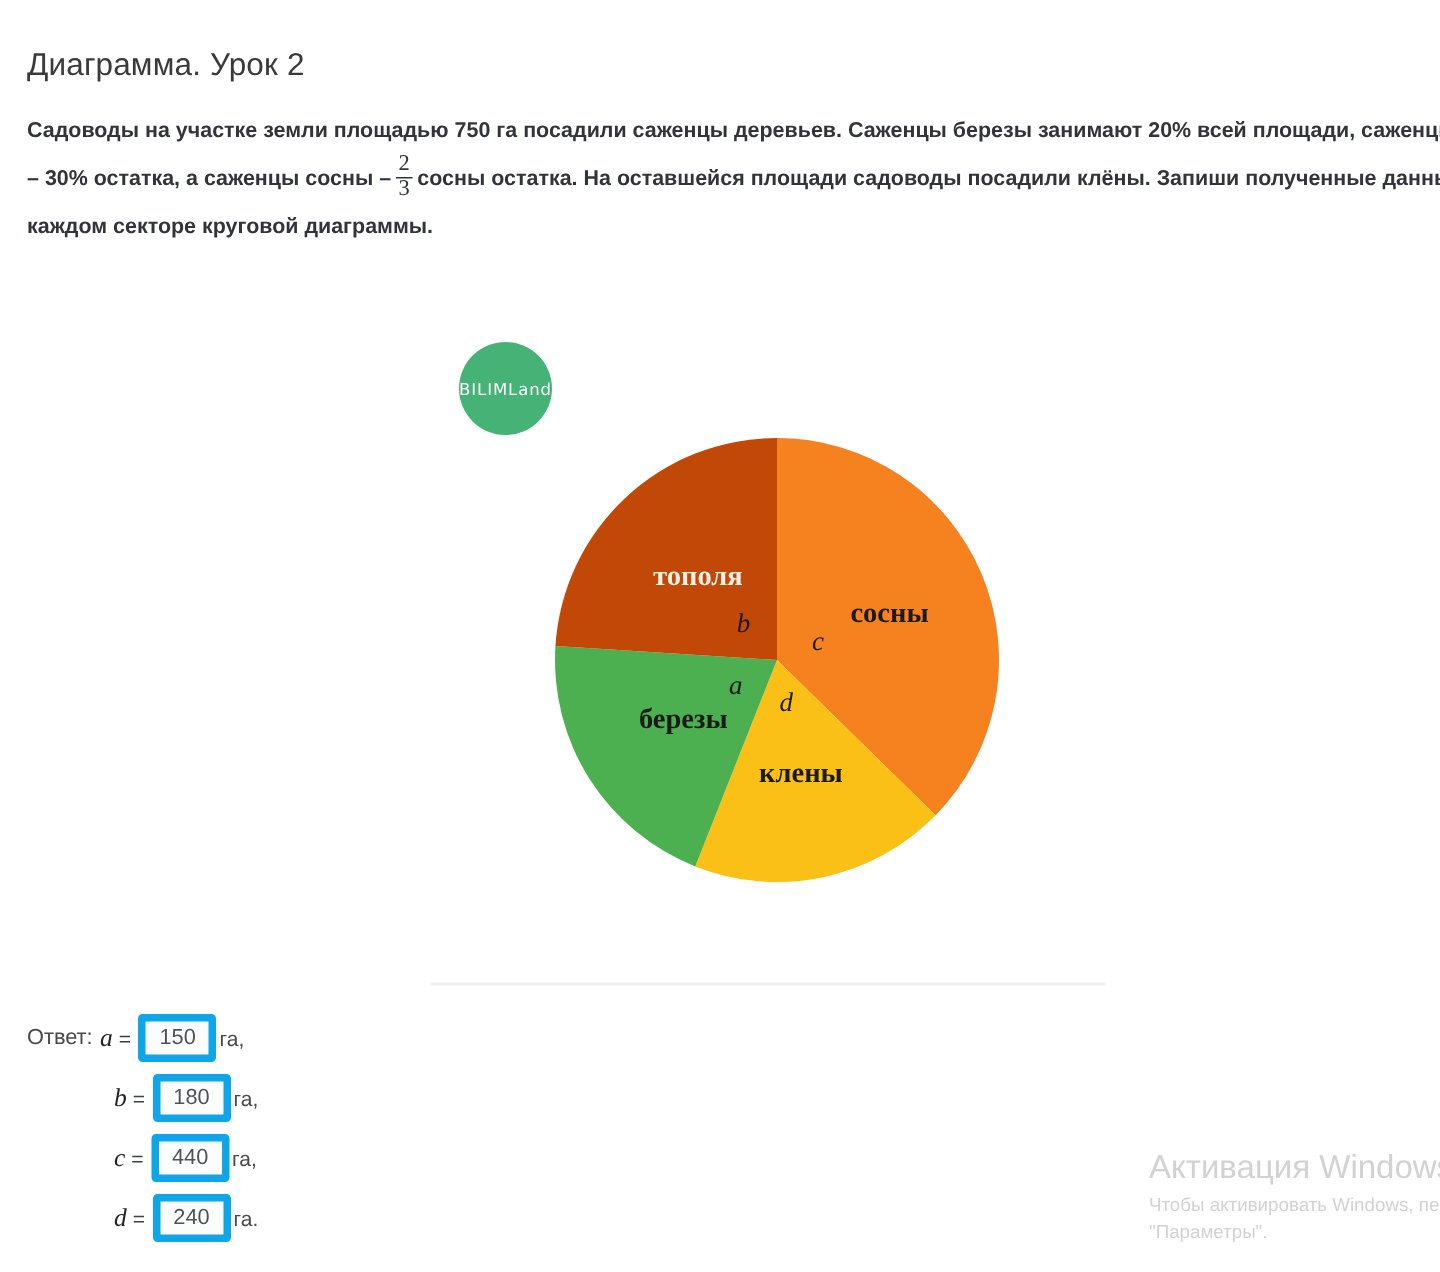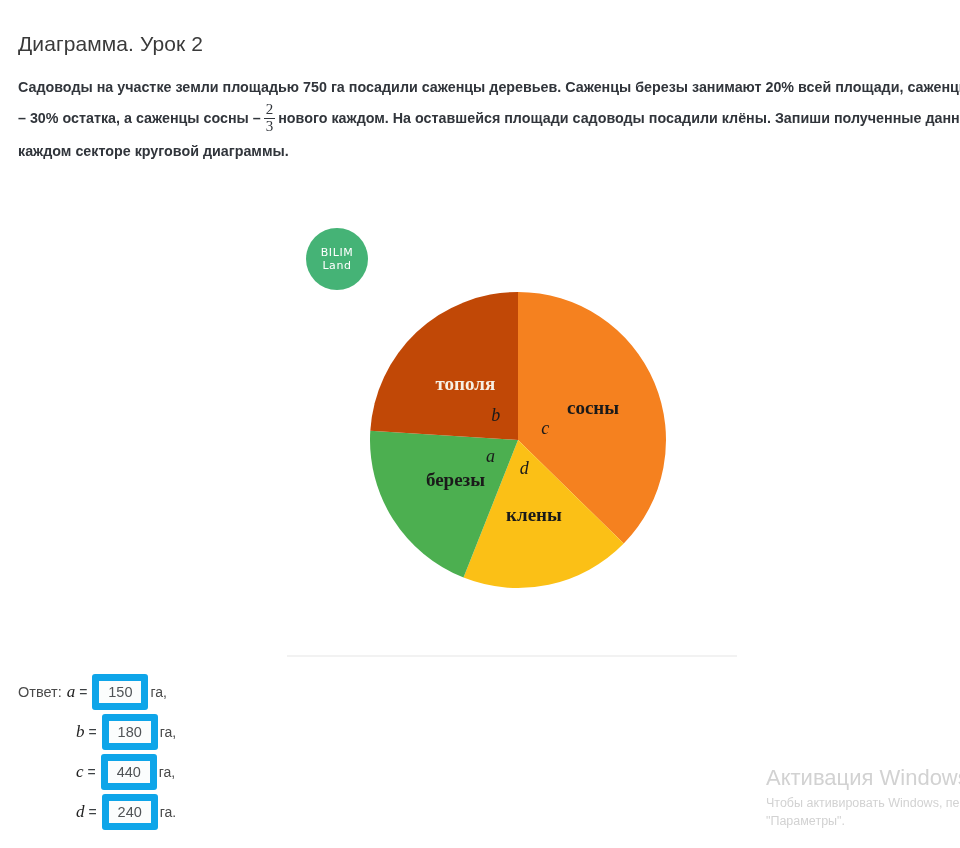--- a/index.html
+++ b/index.html
@@ -62,21 +62,21 @@
     top: 228px;
     width: 62px;
     height: 62px;
     border-radius: 50%;
     background: #45b376;
     color: #ffffff;
     font-size: 11px;
     line-height: 13px;
     letter-spacing: 0.6px;
     display: flex;
-    flex-direction: column;
+    flex-direction: row;
     align-items: center;
     justify-content: center;
     text-align: center;
     font-family: "DejaVu Sans", sans-serif;
   }
 
   
   #pie-wrap {
     position: absolute;
     left: 370px;
@@ -138,21 +138,21 @@
     color: #3c4043;
     margin-right: 5px;
   }
   .answer-input {
     display: inline-flex;
     align-items: center;
     justify-content: center;
     min-width: 32px;
     height: 22px;
     padding: 0 5px;
-    border: 7px solid #0ea5e9;
+    border: 5px solid #0ea5e9;
     border-radius: 3px;
     background: #fbfdfd;
     font-size: 14.5px;
     color: #4f5356;
     font-family: "Liberation Sans", sans-serif;
   }
   .answer-unit {
     margin-left: 2px;
     font-size: 14px;
     color: #4a4a4a;
@@ -173,21 +173,21 @@
   #win-activation-sub1 { font-size: 12.5px; line-height: 18px; margin-top: 3px; }
   #win-activation-sub2 { font-size: 12.5px; line-height: 18px; }
 </style>
 </head>
 <body>
 
 <div id="page-title">Диаграмма. Урок 2</div>
 
 <div id="task-statement">
   <span>Садоводы на участке земли площадью 750 га посадили саженцы деревьев. Саженцы березы занимают</span>
-  <span>20% всей площади, саженцы тополя – 30% остатка, а саженцы сосны –</span><span class="frac"><span class="num">2</span><span class="den">3</span></span><span>нового каждом. На</span>
+  <span>20% всей площади, саженцы тополя – 30% остатка, а саженцы сосны –</span><span class="frac"><span class="num">2</span><span class="den">3</span></span><span>сосны остатка. На</span>
   <span>оставшейся площади садоводы посадили клёны. Запиши полученные данные в каждом секторе круговой диаграммы.</span>
 </div>
 
 <div id="bilim-logo">
   <span>BILIM</span>
   <span>Land</span>
 </div>
 
 <div id="pie-wrap">
   <svg id="pie-svg" viewBox="0 0 297 325">

